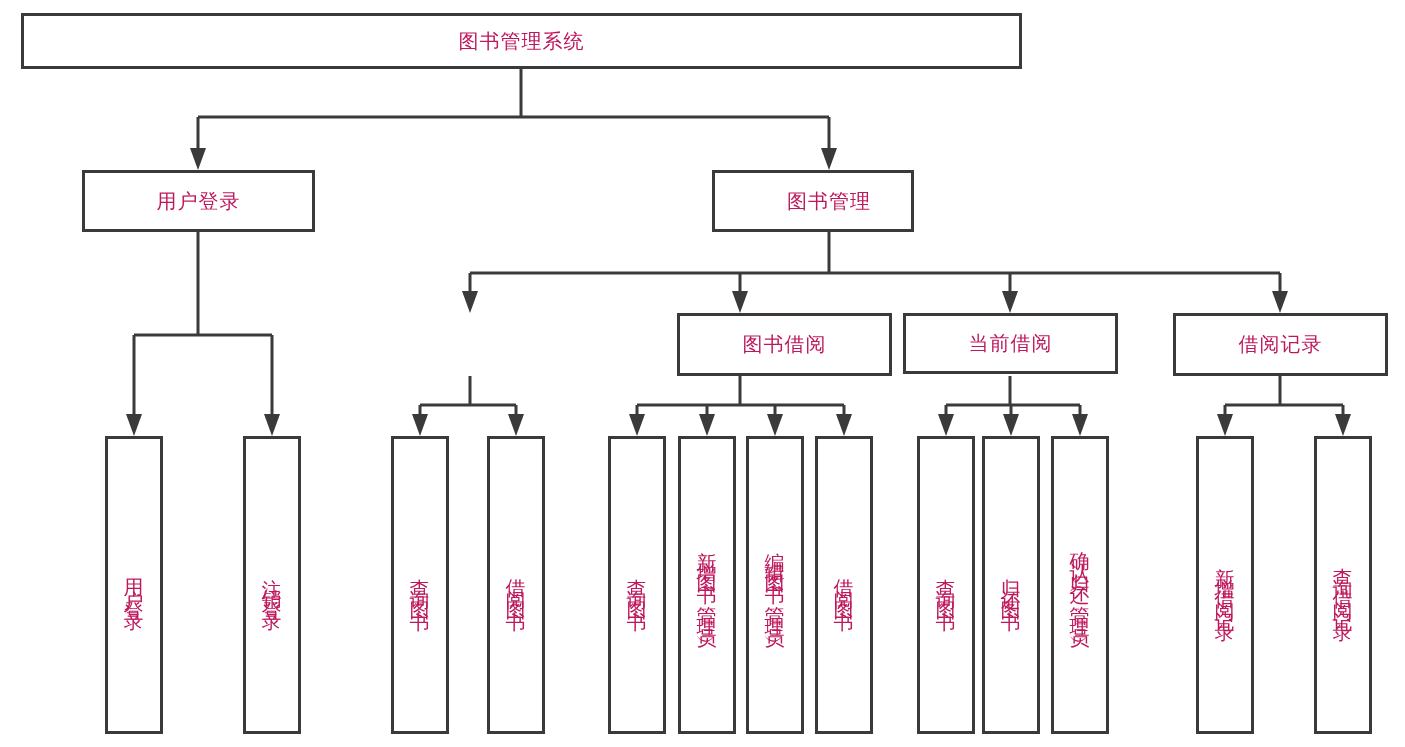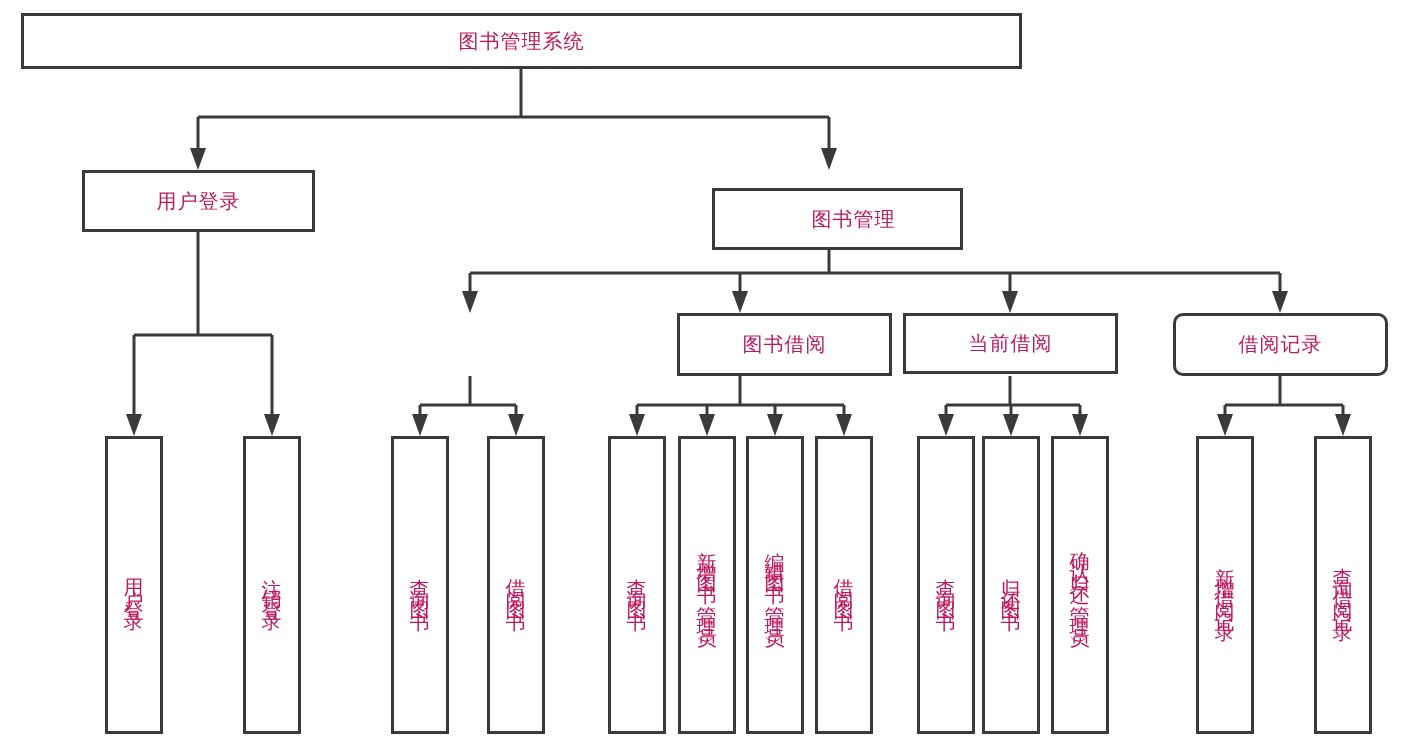--- a/index.html
+++ b/index.html
@@ -14,26 +14,26 @@
     font-size:20px;letter-spacing:1px;color:#be185d;z-index:2;white-space:nowrap;
   }
   .vnode{
     writing-mode:vertical-rl;text-orientation:mixed;
     letter-spacing:11px;line-height:1;white-space:normal;
   }
   
   .n-root   {left:21px;  top:13px;  width:1001px;height:56px;}
   
   .n-login  {left:82px;  top:170px; width:233px; height:62px;}
-  .n-mgmt   {left:712px; top:188px; width:251px; height:62px;padding-left:32px;}
+  .n-mgmt   {left:712px; top:170px; width:202px; height:62px;padding-left:32px;}
   
   .n-new    {left:363px; top:313px; width:215px; height:63px;}
   .n-borrow {left:633px; top:313px; width:215px; height:63px;margin-left:44px;}
   .n-current{left:903px; top:313px; width:215px; height:61px;}
-  .n-records{left:1173px;top:313px; width:215px; height:63px;border-radius:10px;}
+  .n-records{left:1173px;top:313px; width:215px; height:63px;}
   
   .leaf{top:436px;height:298px;width:58px;}
   .n-leaf-a{left:105px;} .n-leaf-b{left:243px;}
   .n-leaf-c{left:391px;} .n-leaf-d{left:487px;}
   .n-leaf-e{left:608px;} .n-leaf-f{left:678px;}
   .n-leaf-g{left:746px;} .n-leaf-h{left:815px;}
   .n-leaf-i{left:917px;} .n-leaf-j{left:982px;}
   .n-leaf-k{left:1051px;}.n-leaf-l{left:1196px;}
   .n-leaf-m{left:1314px;}
   .watermark{

